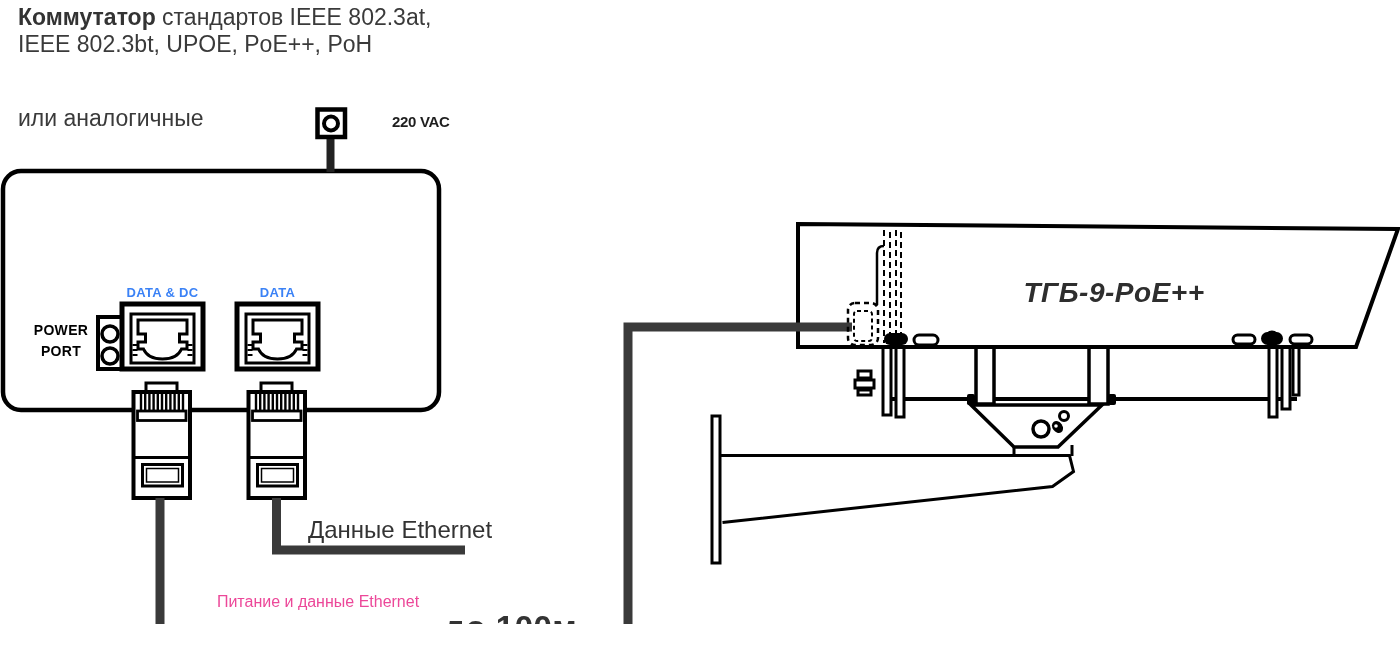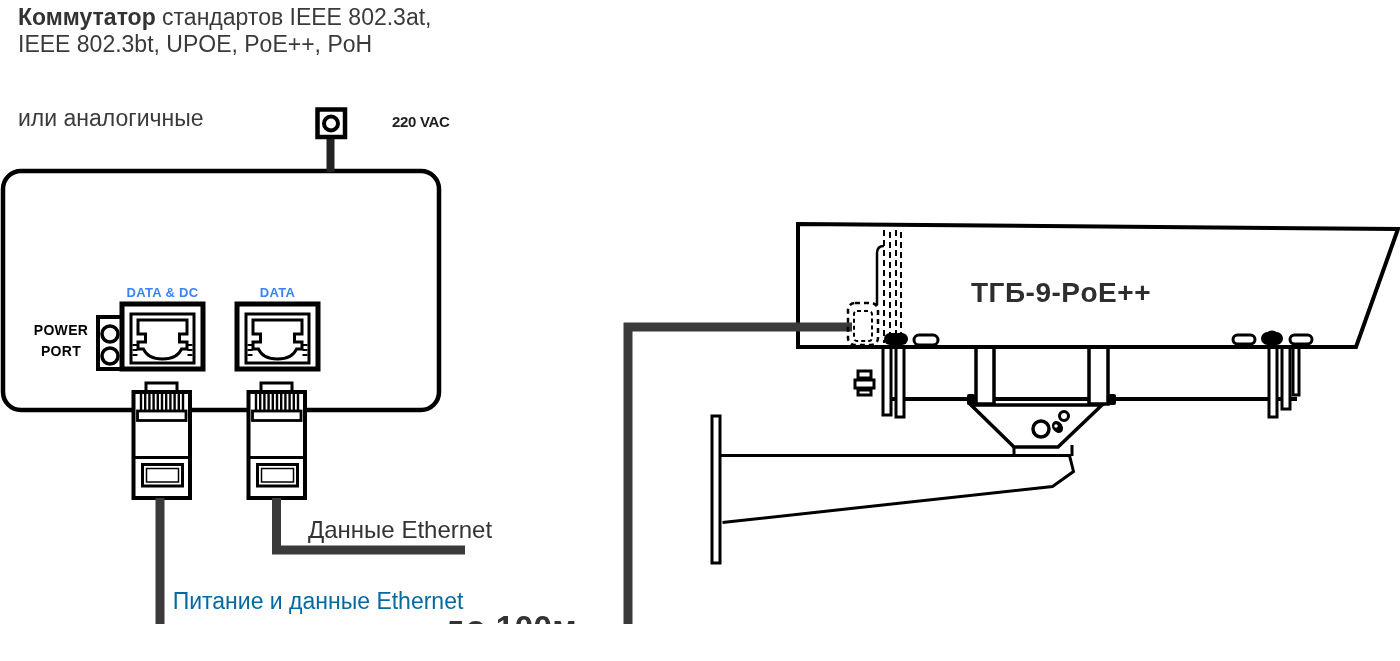--- a/index.html
+++ b/index.html
@@ -14,21 +14,21 @@
   .txt{position:absolute;white-space:nowrap;color:#333333;}
   .hdr{font-size:23px;color:#3a3a3a;}
   .hdr b{font-weight:700;color:#333333;}
   .l3bold{font-size:26px;font-weight:700;color:#333333;}
   .l3rest{font-size:21px;color:#3a3a3a;}
   .portlbl{font-size:13px;font-weight:700;color:#3b82f6;letter-spacing:.3px;}
   .ctr{text-align:center;}
   .vac{font-size:15px;font-weight:700;color:#1e1e1e;letter-spacing:-0.3px;}
   .powerport{font-size:14px;font-weight:700;color:#000;line-height:21px;letter-spacing:.3px;}
   .cablelbl{font-size:24px;color:#333;}
-  .cableblock{font-size:23px;color:#0369a1;line-height:27px;}
+  .cableblock{font-size:16px;color:#ec4899;line-height:27px;}
   .dist{font-size:33px;font-weight:700;color:#333;letter-spacing:.5px;}
   .cam{font-size:28px;font-weight:700;color:#2e2e2e;letter-spacing:.5px;}
 </style>
 </head>
 <body>
 
 <div id="stage">
 
   <svg id="artwork" viewBox="0 0 1400 661">
     <defs>
@@ -167,15 +167,15 @@
   </div>
 
   <div class="txt cablelbl" style="left:281px;top:516px;padding-left:27px;">Данные Ethernet</div>
 
   <div class="txt cableblock ctr" style="left:168px;top:588px;width:300px;">
     <div>Питание и данные Ethernet</div>
   </div>
 
   <div class="txt dist" style="left:444px;top:609px;">до 100м</div>
 
-  <div class="txt cam ctr" style="left:961px;top:277px;width:200px;">ТГБ-9-PoE++</div>
+  <div class="txt cam ctr" style="left:1014px;top:277px;width:200px;font-style:italic;">ТГБ-9-PoE++</div>
 
 </div>
 
 </body></html>

